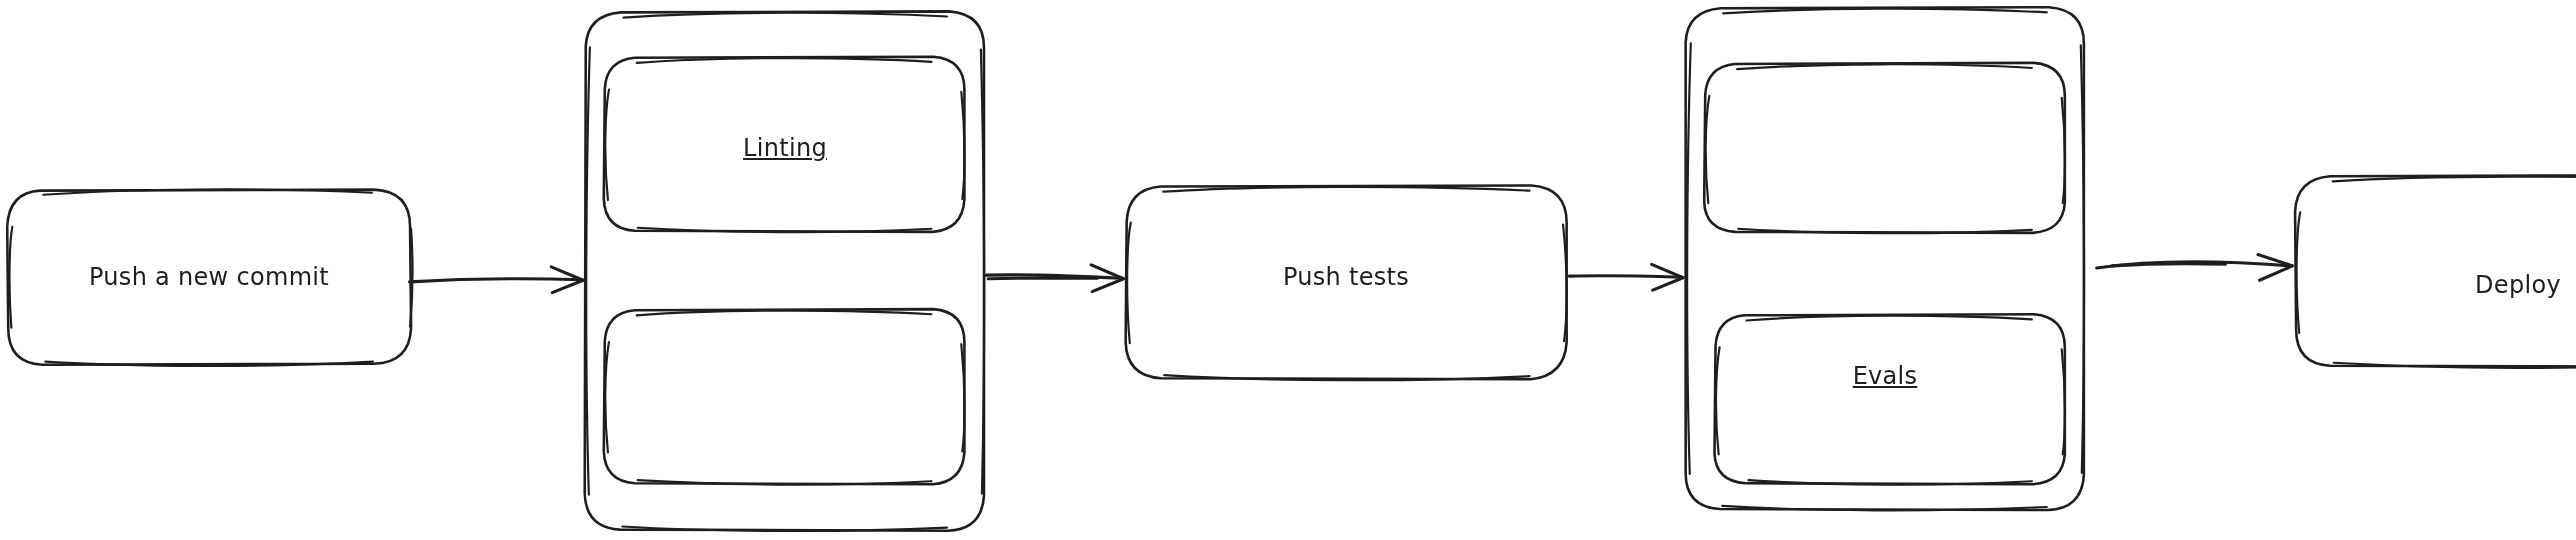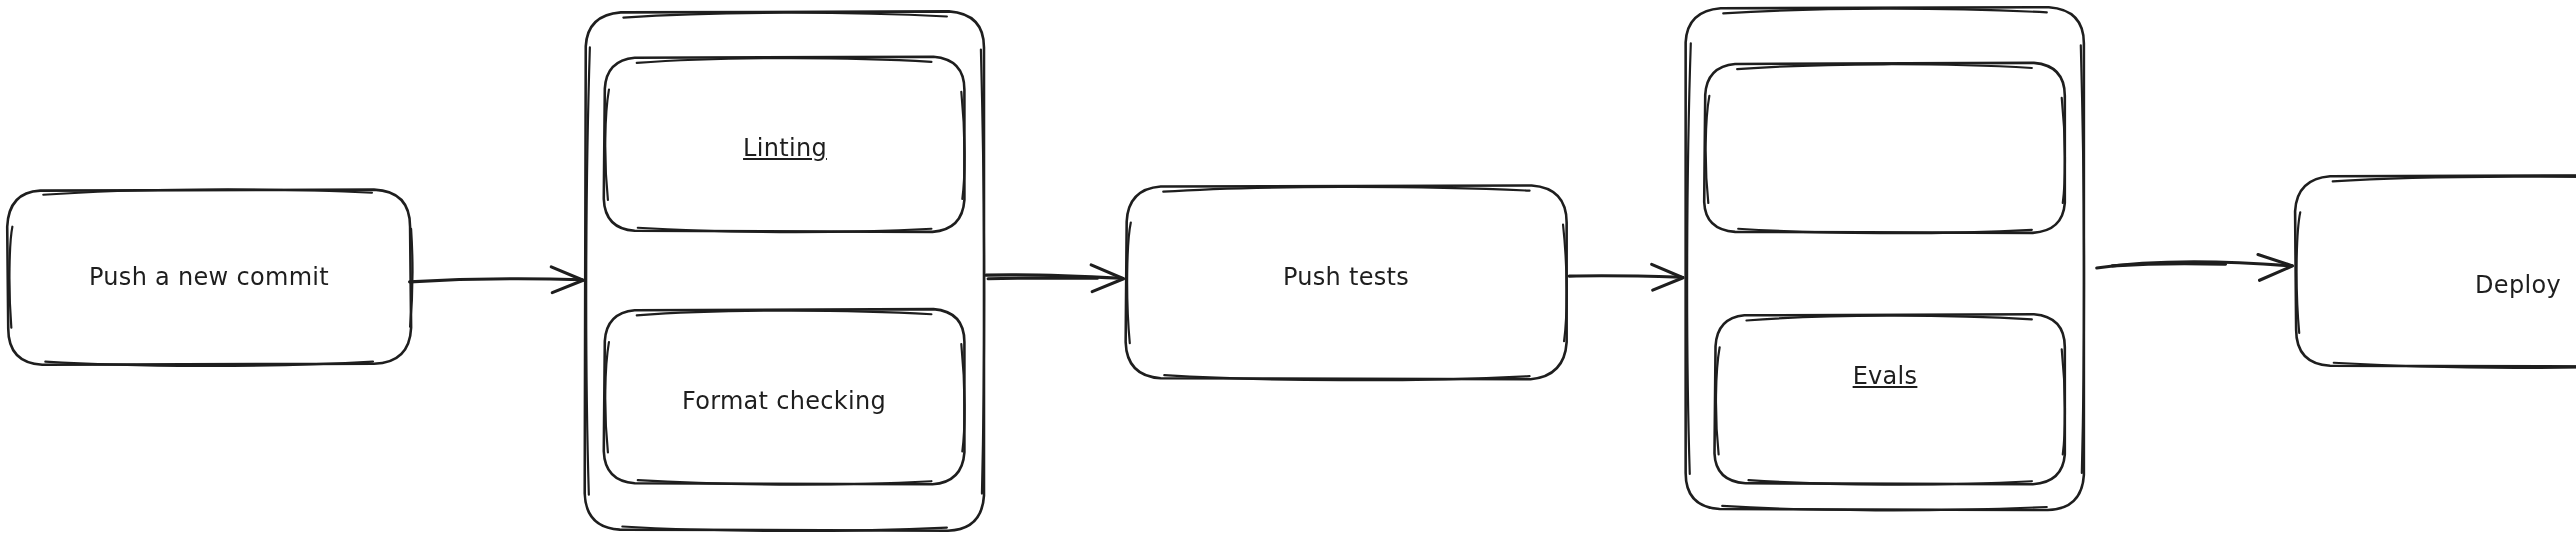--- a/index.html
+++ b/index.html
@@ -136,21 +136,20 @@
       <path class="arrow-line" d="M 4100 516 C 4180 511 4260 511 4320 513"></path>
       <path class="arrow-line" d="M 4383 494 L 4450 516 M 4386 544 L 4450 516"></path>
     </g>
 
   </svg>
 
   <div class="node-label" style="left:209px; top:277px;">Push a new commit</div>
 
   <div class="node-label" style="left:785px; top:148px;text-decoration:underline;">Linting</div>
 
-  <div class="node-label" style="left:784px; top:401px;">Format checking</div>
 
   <div class="node-label" style="left:1346px; top:277px;">Push tests</div>
 
 
   <div class="node-label" style="left:1885px; top:376px;text-decoration:underline;">Evals</div>
 
   <div class="node-label" style="left:2518px; top:271px;margin-top:14px;">Deploy</div>
 
 </div>
 

